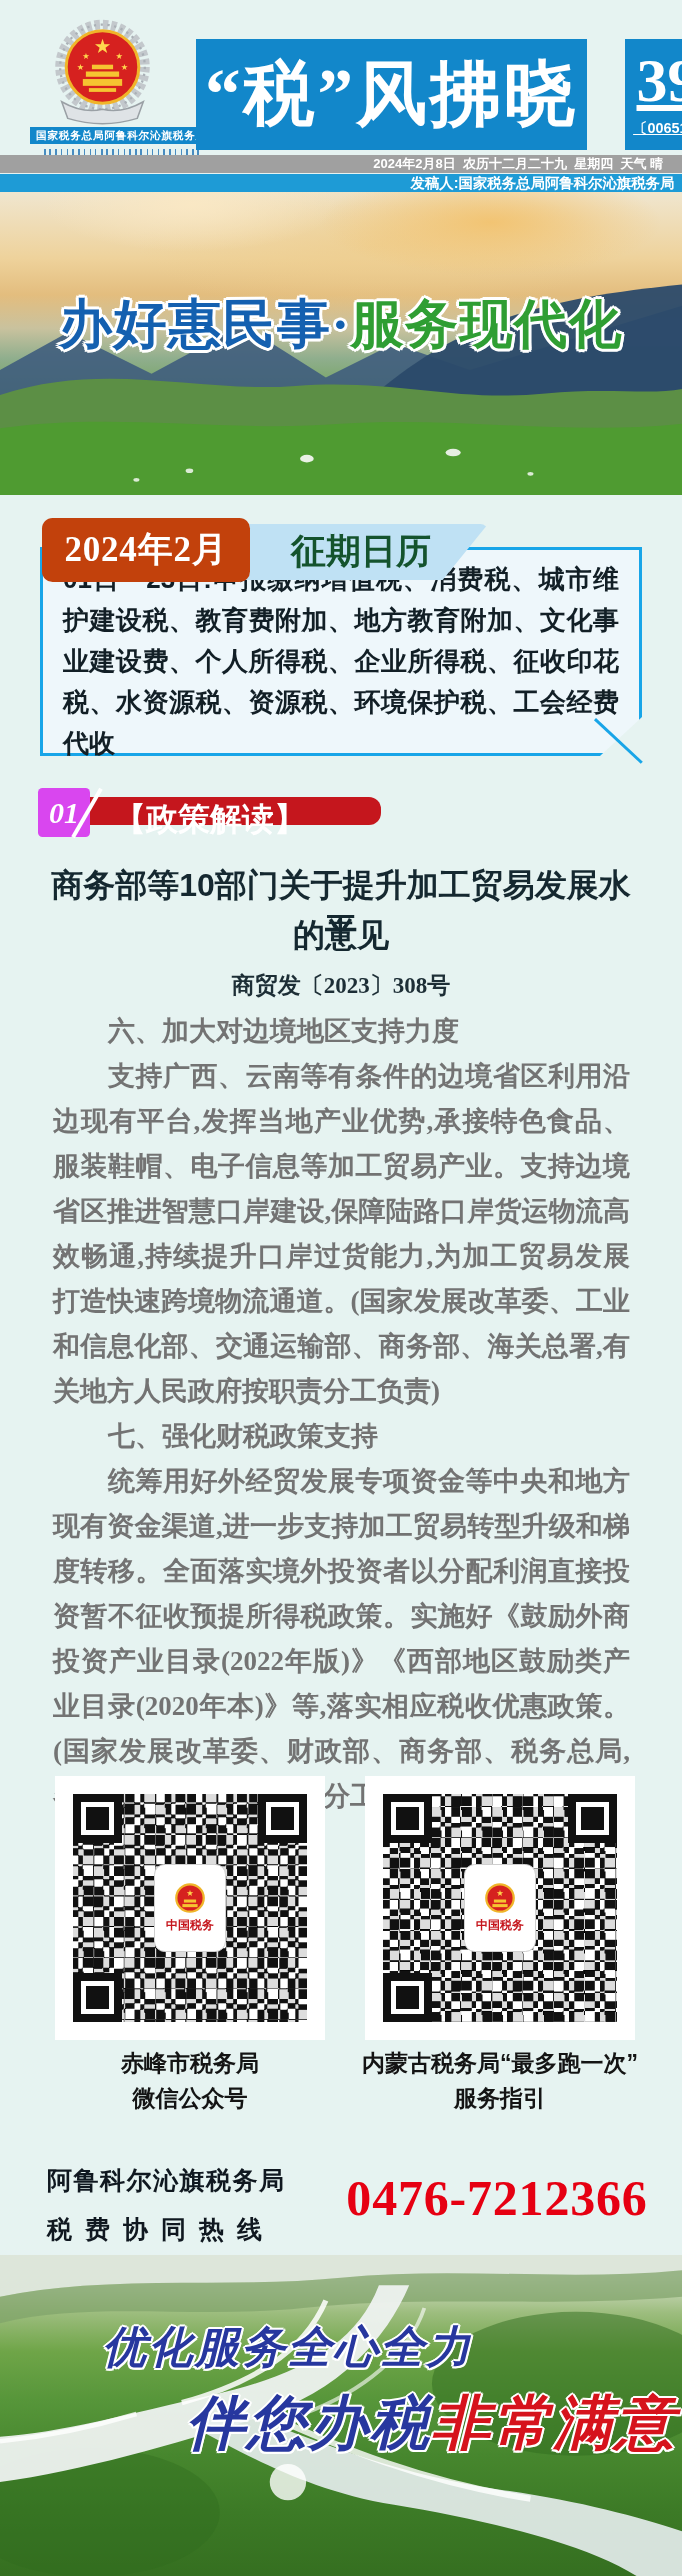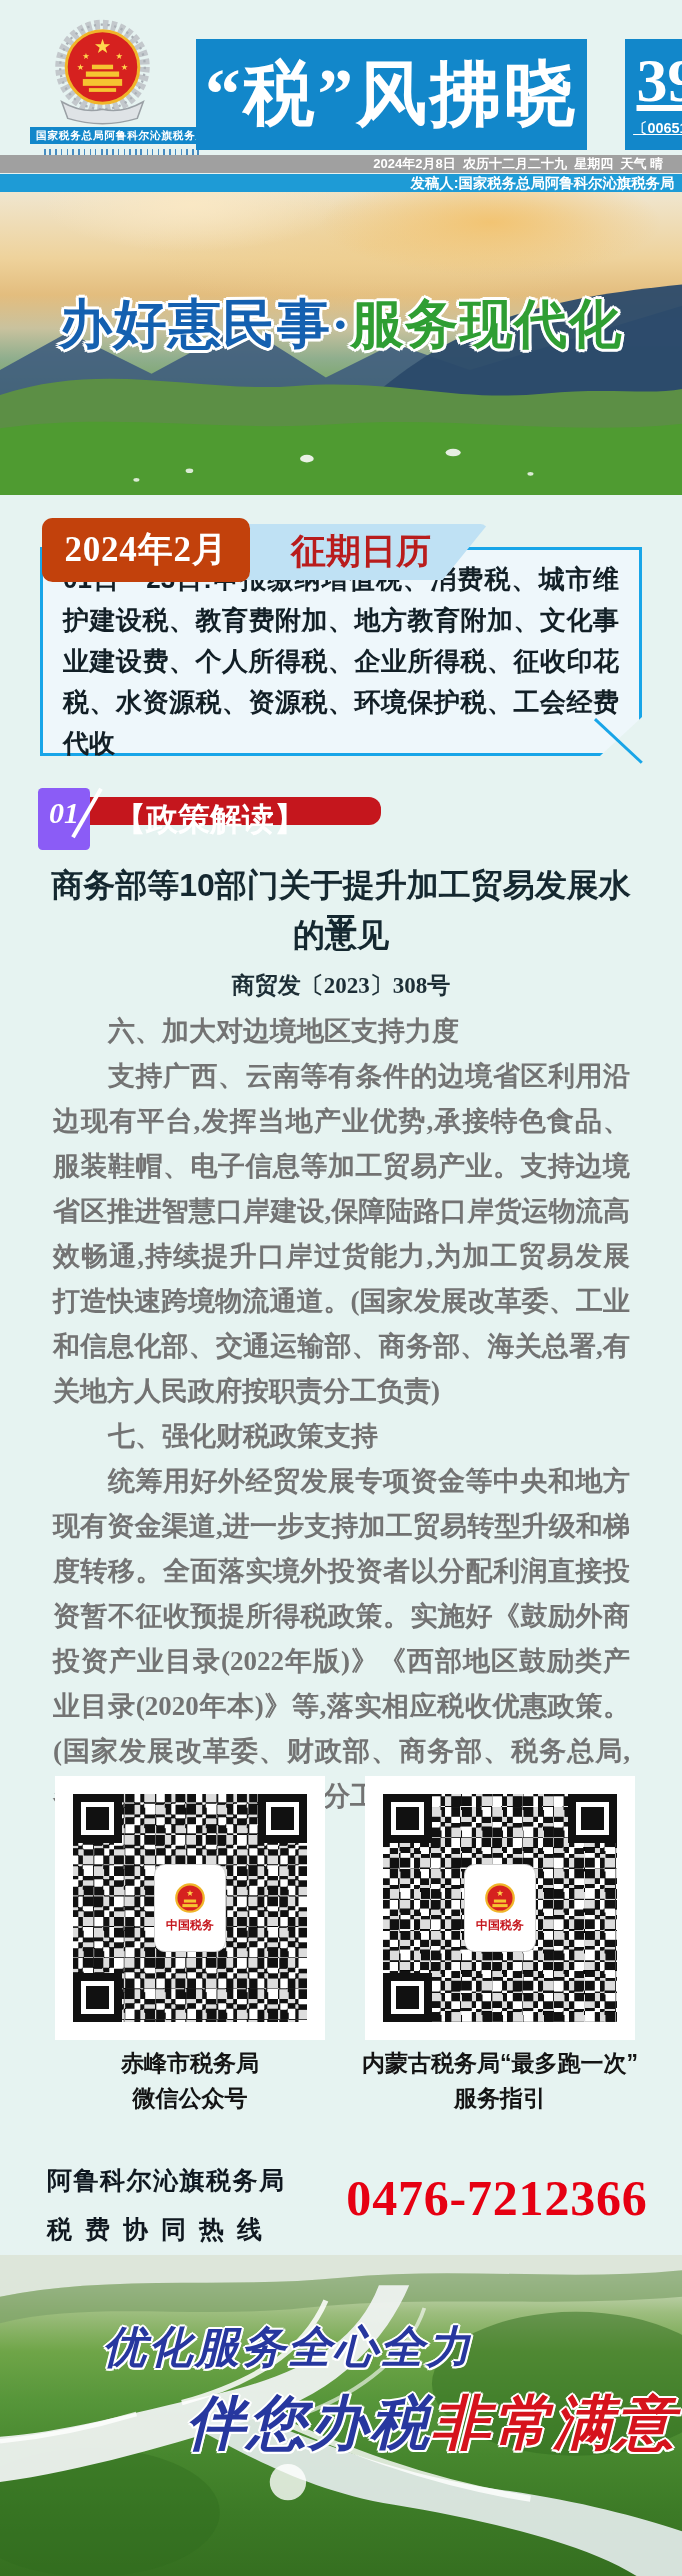--- a/index.html
+++ b/index.html
@@ -35,40 +35,40 @@
         linear-gradient(180deg,#f0e6cf 0%,#eed29b 22%,#e3bd7e 34%,#c9c29e 45%,#8fae8d 55%,#6aa04f 70%,#4f9335 82%,#3e8226 100%);}
   .banner svg{position:absolute;inset:0;width:100%;height:100%;}
   .banner-slogan{left:0;top:290px;width:682px;text-align:center;
       font-family:"Liberation Serif",serif;font-weight:900;font-size:53px;letter-spacing:1.5px;
       text-shadow:-3px 0 0 #fff,3px 0 0 #fff,0 -3px 0 #fff,0 3px 0 #fff,-2.3px -2.3px 0 #fff,2.3px 2.3px 0 #fff,-2.3px 2.3px 0 #fff,2.3px -2.3px 0 #fff;}
   .slogan-blue{color:var(--slogan_blue,#1460b0);}
   .slogan-green{color:var(--slogan_green,#2f9e33);}
 
   
   .cal-tab-light{left:221px;top:524px;width:267px;height:56px;background:#bfe1f4;border-radius:7.6px;
-      clip-path:polygon(0 0,100% 0,83% 100%,0 100%);color:#b91c1c;font-family:"Liberation Serif",serif;
+      clip-path:polygon(0 0,100% 0,83% 100%,0 100%);color:#14532d;font-family:"Liberation Serif",serif;
       font-weight:900;font-size:35px;line-height:56px;padding-left:70px;box-sizing:border-box;z-index:2;}
   .cal-tab-dark{left:42px;top:518px;width:208px;height:64px;background:#c2410c;border-radius:10.6px;
       color:#fff;font-family:"Liberation Serif",serif;font-weight:900;font-size:35px;line-height:64px;
       text-align:center;z-index:3;letter-spacing:0.8px;}
   .cal-box{left:40px;top:547px;width:602px;height:209px;border:3px solid var(--border_blue,#18a5e8);
       background:#eef7fb;box-sizing:border-box;z-index:1;
       clip-path:polygon(0 0,100% 0,100% calc(100% - 39px),calc(100% - 42px) 100%,0 100%);
       padding:9px 20px 0 20px;}
   .cal-notch{left:596px;top:718px;width:64px;height:3px;background:var(--border_blue,#18a5e8);
       transform:rotate(43deg);transform-origin:left top;z-index:2;}
   .cal-entry{margin:0;font-family:"Liberation Serif",serif;font-weight:700;font-size:26px;
       line-height:41px;color:#121f26;text-align:justify;}
   .cal-range{font-family:"Liberation Sans",sans-serif;font-weight:900;}
 
   
   .sec-banner{left:61px;top:797px;width:320px;height:28px;background:var(--banner_red,#c5161d);
       border-radius:12px;color:#fff;font-family:"Liberation Serif",serif;font-weight:900;font-size:32px;
       line-height:44px;padding-left:53px;box-sizing:border-box;z-index:1;}
-  .sec-num{left:38px;top:788px;width:52px;height:62px;background:#8b5cf6;border-radius:4.5px;color:#fff;
+  .sec-num{left:38px;top:788px;width:52px;height:49px;background:#d946ef;border-radius:4.5px;color:#fff;
       font-family:"Liberation Serif",serif;font-style:italic;font-weight:900;font-size:30px;line-height:49px;
       text-align:center;z-index:2;}
   .sec-slash{left:85px;top:785px;width:3.8px;height:56px;background:#fff;transform:rotate(30deg);z-index:3;}
 
   
   .art-title{left:38px;width:606px;text-align:center;font-weight:900;font-size:32px;color:#152830;
       font-family:"Liberation Sans",sans-serif;}
   .art-title-1{top:864px;}
   .art-title-2{top:914px;}
   .doc-num{left:38px;top:970px;width:606px;text-align:center;font-size:23px;font-weight:600;color:#1d2e36;

